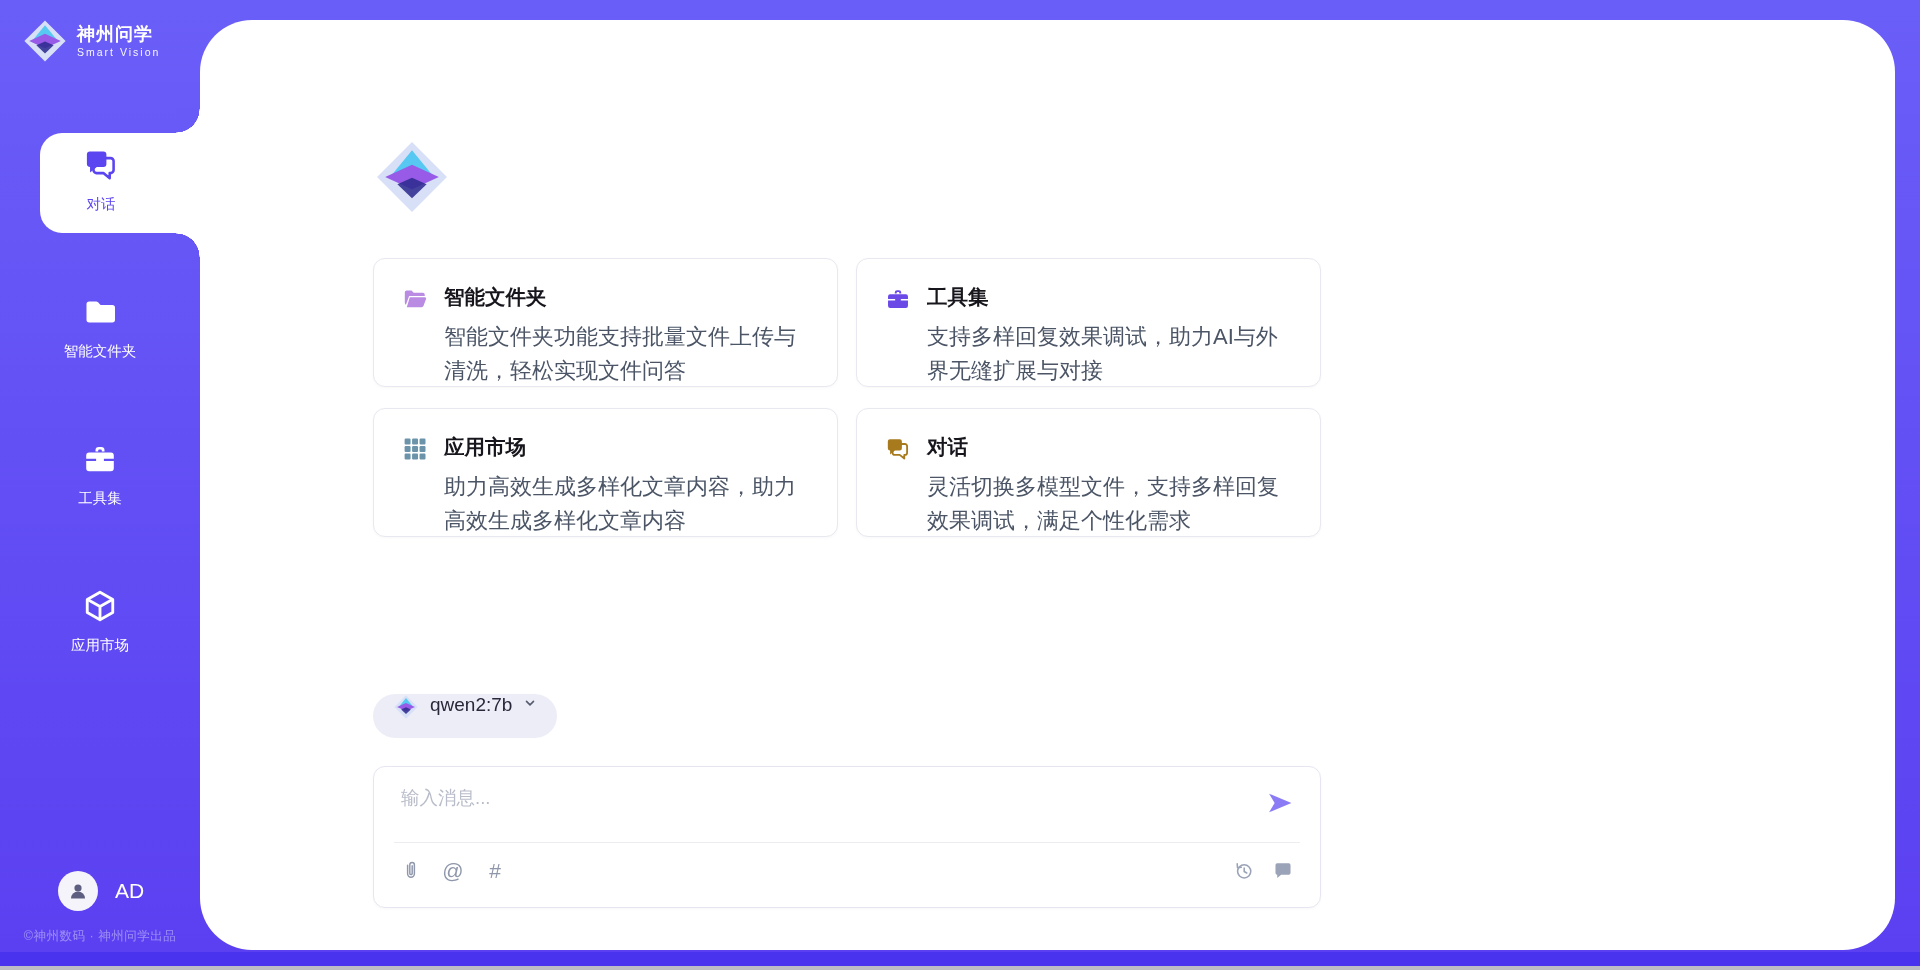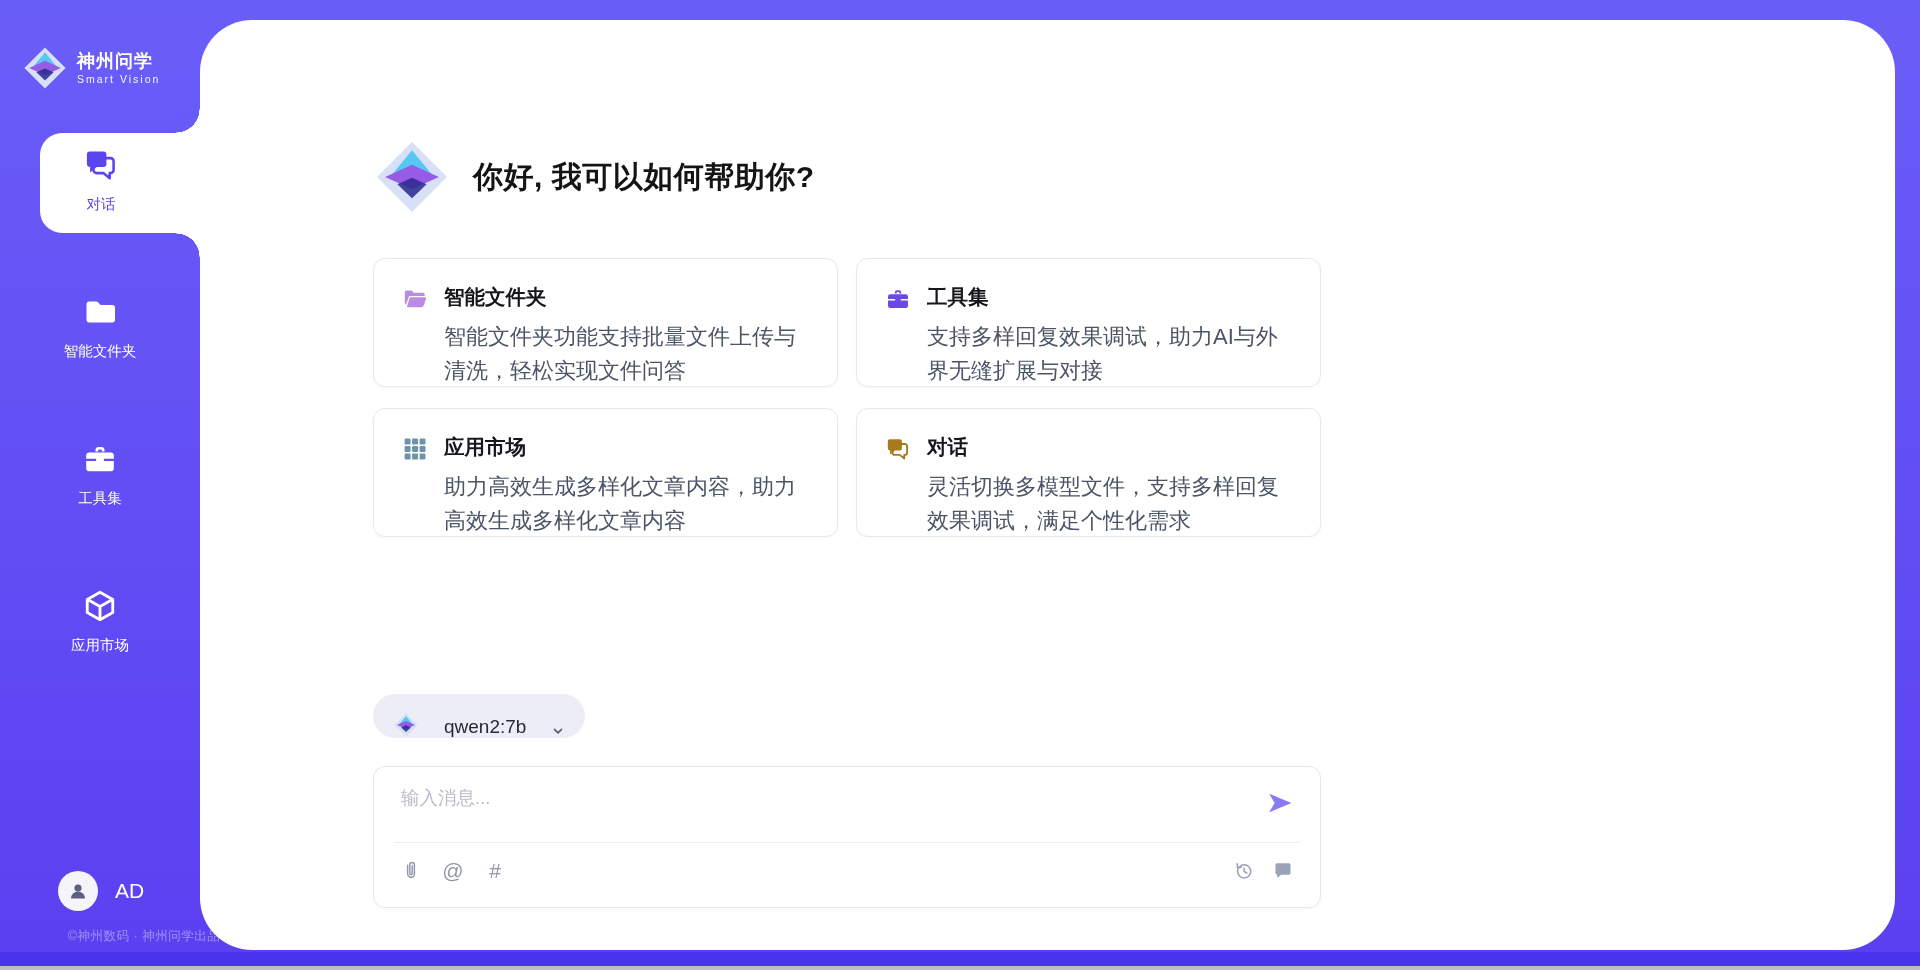--- a/index.html
+++ b/index.html
@@ -20,21 +20,21 @@
 
   
   .main-panel {
     position:absolute; left:200px; top:20px; width:1695px; height:930px;
     background:#ffffff; border-radius:52px;
   }
 
   
   .sidebar { position:absolute; left:0; top:0; width:200px; height:950px; }
 
-  .brand { position:absolute; left:22px; top:18px; display:flex; align-items:center; gap:9px;margin-top:27px; }
+  .brand { position:absolute; left:22px; top:18px; display:flex; align-items:center; gap:9px; }
   .brand .gem { width:46px; height:46px; }
   .brand-name { color:#fff; font-size:18px; font-weight:bold; letter-spacing:1px; line-height:1.15; }
   .brand-sub  { color:rgba(255,255,255,.95); font-size:10.5px; letter-spacing:2px; margin-top:2px; }
 
   .nav-item {
     position:absolute; left:0; width:200px;
     display:flex; flex-direction:column; align-items:center; gap:12px;
     color:#ffffff; cursor:pointer;
   }
   .nav-item .nav-ico { width:36px; height:36px; color:#fff; }
@@ -55,21 +55,21 @@
   .fillet-top    { top:109px; background:radial-gradient(circle 24px at 0 0,    #685af7 0 23.4px, #ffffff 23.6px); }
   .fillet-bottom { top:233px; background:radial-gradient(circle 24px at 0 100%, #6656f6 0 23.4px, #ffffff 23.6px); }
 
   .user-row { position:absolute; left:58px; top:871px; display:flex; align-items:center; gap:17px; cursor:pointer; }
   .avatar { width:40px; height:40px; border-radius:50%; background:#f6f4fb; display:flex; align-items:center; justify-content:center; }
   .avatar svg { width:24px; height:24px; }
   .user-name { color:#fff; font-size:21px; }
 
   .side-footer {
     position:absolute; left:0; top:928px; width:200px; text-align:center;
-    color:rgba(255,255,255,.40); font-size:12.5px; letter-spacing:.5px;margin-left:44px;
+    color:rgba(255,255,255,.40); font-size:12.5px; letter-spacing:.5px;
   }
 
   
   .greeting { position:absolute; left:373px; top:138px; display:flex; align-items:center; gap:22px; }
   .greeting .gem { width:78px; height:78px; }
   .greeting h1 { font-size:30px; font-weight:bold; color:#141414; letter-spacing:.5px; }
 
   .cards {
     position:absolute; left:373px; top:258px; width:948px;
     display:grid; grid-template-columns:1fr 1fr; gap:21px 18px;
@@ -84,21 +84,21 @@
   .card-body { margin-left:42px; }
   .card-title { font-size:20.5px; font-weight:bold; color:#16161c; }
   .card-desc { margin-top:9px; font-size:22px; line-height:1.55; color:#4b5566; max-width:372px; }
   .card-1 .card-ico { color:#b98be2; }
   .card-2 .card-ico { color:#6a49e6; }
   .card-3 .card-ico { color:#6b94aa; }
   .card-4 .card-ico { color:#a87a1e; }
 
   .model-pill {
     position:absolute; left:373px; top:694px; height:44px;
-    display:inline-flex; align-items:flex-end; gap:25px;
+    display:inline-flex; align-items:flex-start; gap:11px;
     background:#ededf7; border-radius:22px; padding:0 20px; cursor:pointer;
   }
   .model-pill .gem { width:26px; height:26px; }
   .model-label { font-size:19px; color:#28283a; }
   .model-pill .chev { width:14px; height:14px; color:#555a6e; margin-top:2px; }
 
   .composer {
     position:absolute; left:373px; top:766px; width:948px; height:142px;
     background:#fff; border:1px solid #e6e6f0; border-radius:12px;
     box-shadow:0 1px 3px rgba(40,40,90,.03);
@@ -240,21 +240,20 @@
     <div class="user-name">AD</div>
   </div>
 
   <div class="side-footer">©神州数码 · 神州问学出品</div>
 </div>
 
 <div class="greeting">
   <svg class="gem" viewBox="0 0 48 48">
       <use href="#def-gem"></use>
     </svg>
-  <h1>你好, 我可以如何帮助你?</h1>
 </div>
 
 <div class="cards">
   <div class="card card-1">
     <svg class="card-ico" viewBox="0 0 24 24">
         <use href="#def-folder-open"></use>
       </svg>
     <div class="card-body">
       <div class="card-title">智能文件夹</div>
       <div class="card-desc">智能文件夹功能支持批量文件上传与清洗，轻松实现文件问答</div>

